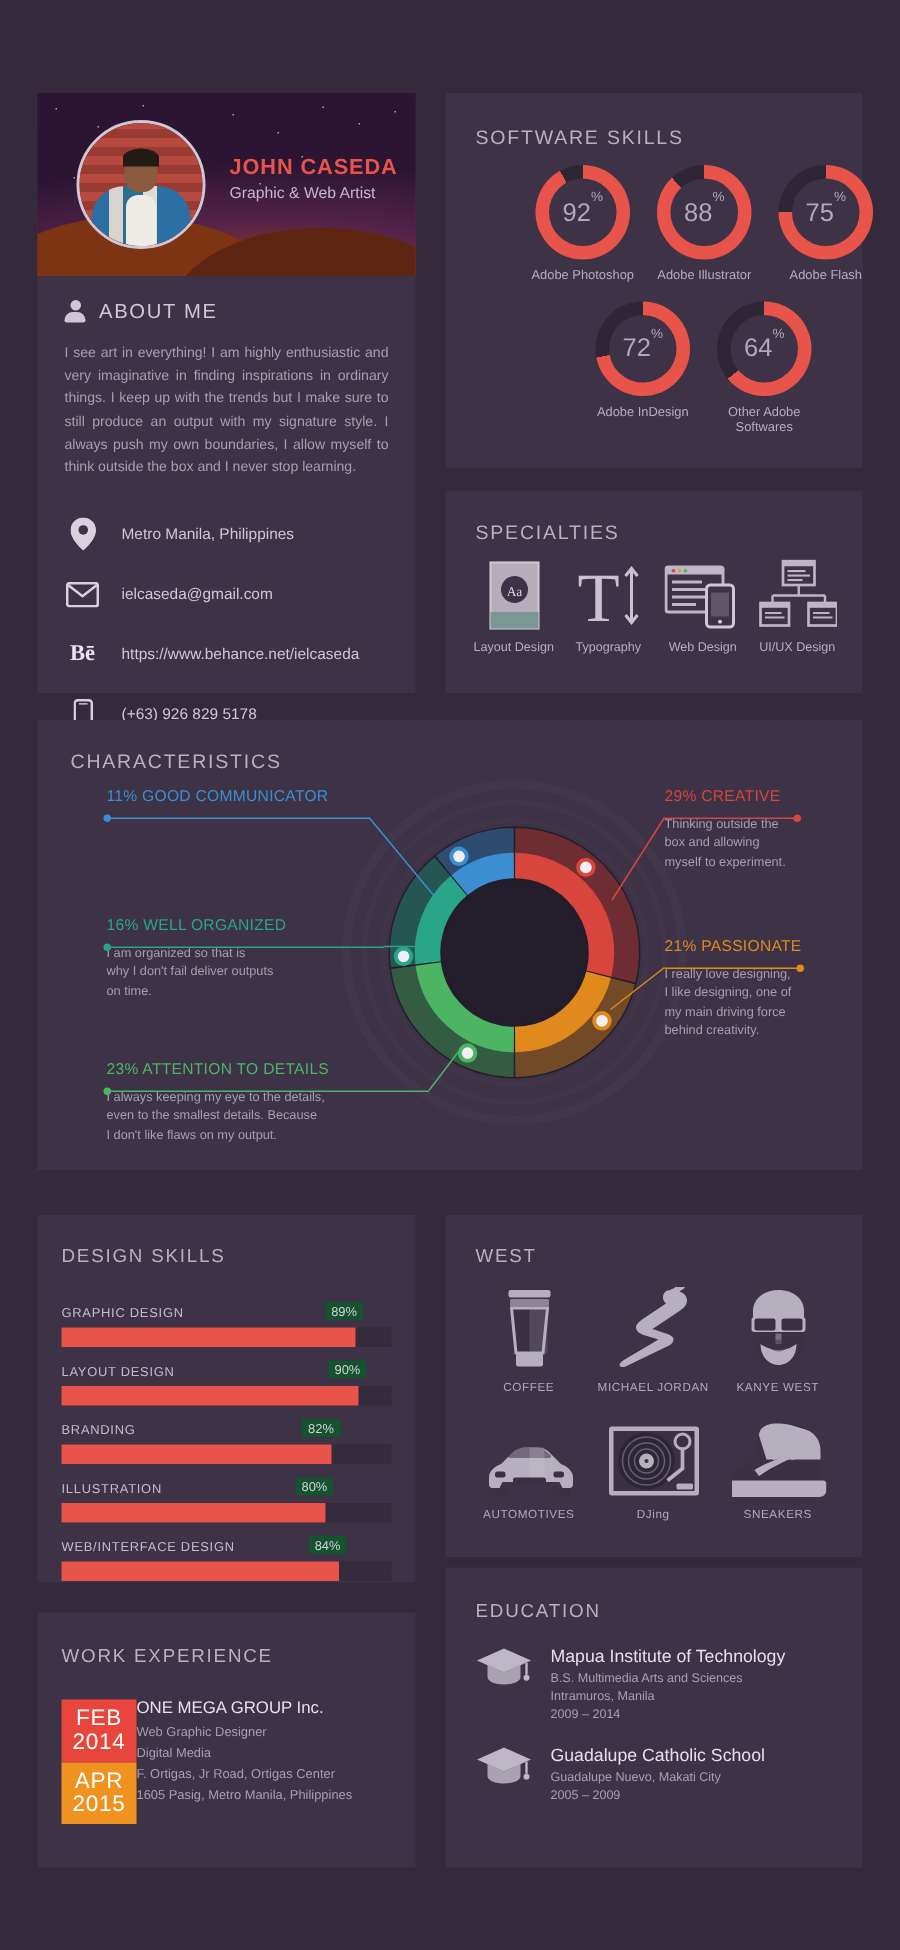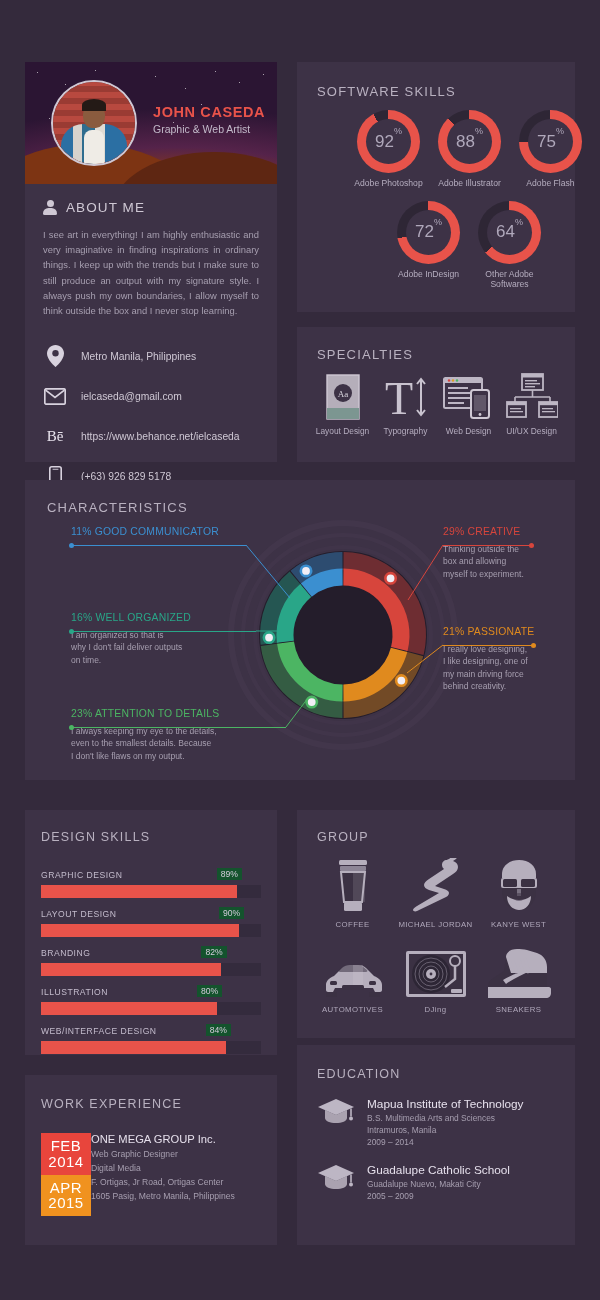--- a/index.html
+++ b/index.html
@@ -227,21 +227,21 @@
         <span class="cicon">
           <svg width="22" height="17" viewBox="0 0 22 17">
             <rect x="0.8" y="0.8" width="20.4" height="15.4" rx="1.5" fill="none" stroke="#d8d2de" stroke-width="1.7"></rect>
             <path d="M1.6 2.2 L11 9.5 L20.4 2.2" fill="none" stroke="#d8d2de" stroke-width="1.7"></path>
           </svg>
         </span>
         <span class="ctext">ielcaseda@gmail.com</span>
       </div>
       <div class="contact-row">
         <span class="cicon">
-          <span style="font-size:15px;font-weight:400;color:#e9e4ee;font-family:'Liberation Serif',serif;">Bē</span>
+          <span style="font-size:15px;font-weight:700;color:#e9e4ee;font-family:'Liberation Serif',serif;">Bē</span>
         </span>
         <span class="ctext">https://www.behance.net/ielcaseda</span>
       </div>
       <div class="contact-row">
         <span class="cicon">
           <svg width="13" height="21" viewBox="0 0 13 21">
             <rect x="0.8" y="0.8" width="11.4" height="19.4" rx="2" fill="none" stroke="#d8d2de" stroke-width="1.6"></rect>
             <rect x="3.6" y="2.8" width="5.8" height="0.9" fill="#d8d2de"></rect>
             <circle cx="6.5" cy="17.6" r="1.2" fill="#d8d2de"></circle>
           </svg>
@@ -466,21 +466,21 @@
         <div class="dskill-name">WEB/INTERFACE DESIGN</div>
         <div class="dskill-bar">
           <div class="dskill-fill" style="width:84%;background:#e8534a"></div>
         </div>
         <div class="dskill-pct" style="left:calc(84% - 20px)">84%</div>
       </div>
     </div>
 </div>
 
 <div class="panel" id="likes-panel">
-  <div class="sec-title">GROUP</div>
+  <div class="sec-title">WEST</div>
   <div id="likes-grid">
     <div class="likes-row" id="likes-row-1">
         <div class="like-item">
           <div class="like-icon">
             <svg width="42" height="56" viewBox="0 0 42 56">
               <rect x="7" y="2" width="28" height="5" rx="1.5" fill="#b6afbd"></rect>
               <rect x="8" y="8" width="26" height="5" rx="1" fill="#8d8596"></rect>
               <path d="M9 14 H33 L30 44 H12 Z" fill="#3b3143" stroke="#b6afbd" stroke-width="2"></path>
               <rect x="12" y="44" width="18" height="9" rx="1.5" fill="#b6afbd"></rect>
               <rect x="21" y="14" width="12" height="30" fill="#b6afbd" opacity=".18"></rect>

